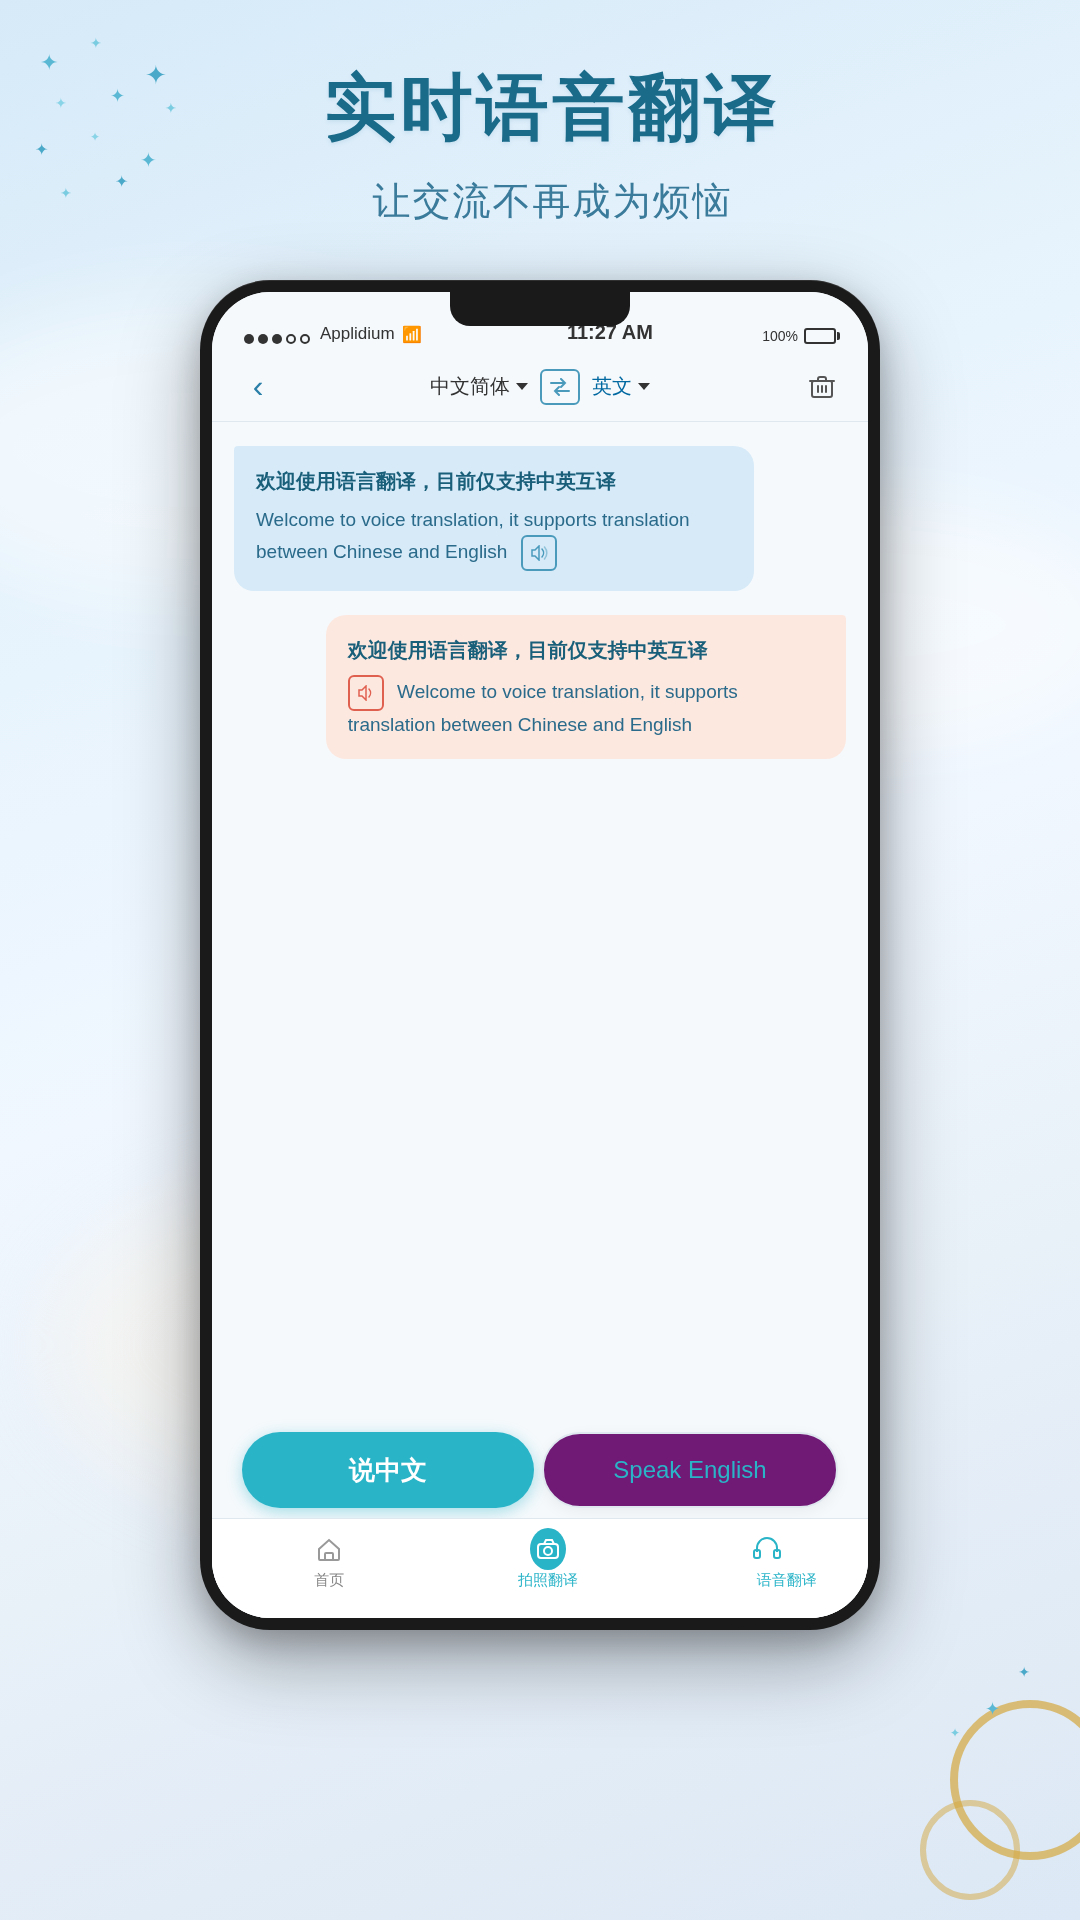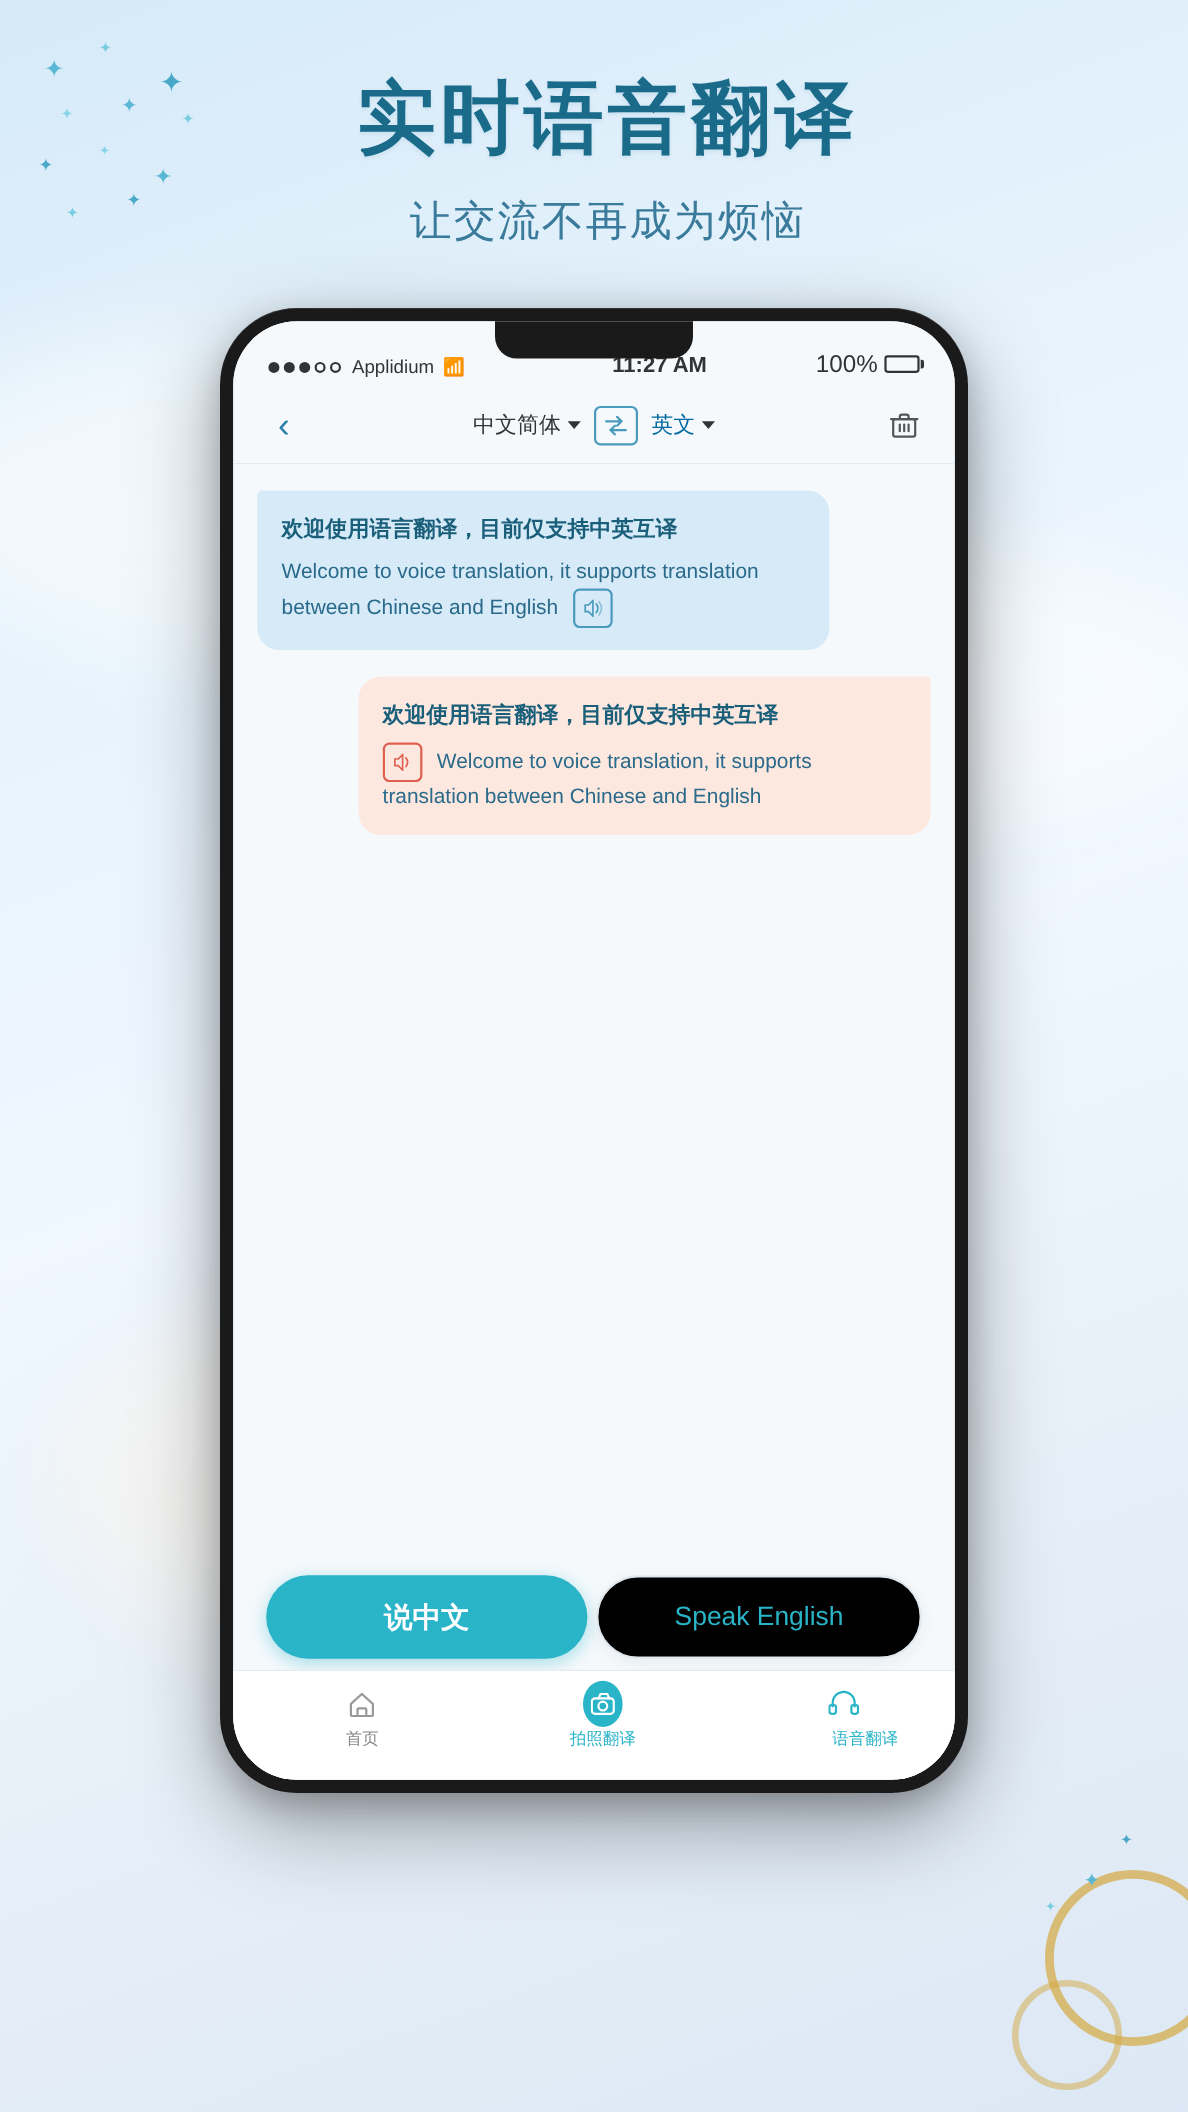--- a/index.html
+++ b/index.html
@@ -101,21 +101,21 @@
       align-items: flex-end;
       justify-content: space-between;
       padding: 0 32px 8px 32px;
       font-size: 18px;
       color: #333;
       font-weight: 500;
     }
 
     .status-left {
       display: flex;
-      align-items: center;
+      align-items: flex-end;
       gap: 4px;
     }
 
     .signal-dot {
       width: 10px;
       height: 10px;
       border-radius: 50%;
       background: #333;
       display: inline-block;
     }
@@ -129,21 +129,21 @@
     .status-center {
       font-size: 20px;
       font-weight: 600;
       margin-left: 35px;
     }
 
     .status-right {
       display: flex;
       align-items: center;
       gap: 6px;
-      font-size: 22px;
+      font-size: 14px;
     }
 
     .battery-icon {
       width: 32px;
       height: 16px;
       border: 2px solid #333;
       border-radius: 3px;
       position: relative;
       display: inline-block;
     }
@@ -316,21 +316,21 @@
       justify-content: center;
       font-size: 26px;
       color: white;
       font-weight: 600;
       box-shadow: 0 4px 15px rgba(42,180,200,0.4);
     }
 
     .btn-english {
       flex: 1;
       height: 76px;
-      background: #000000;
+      background: #701a75;
       border-radius: 38px;
       display: flex;
       align-items: center;
       justify-content: center;
       font-size: 24px;
       color: #2ab4c8;
       font-weight: 500;
       border: 2px solid #e0e8ef;
       box-shadow: 0 4px 15px rgba(0,0,0,0.05);
     }

